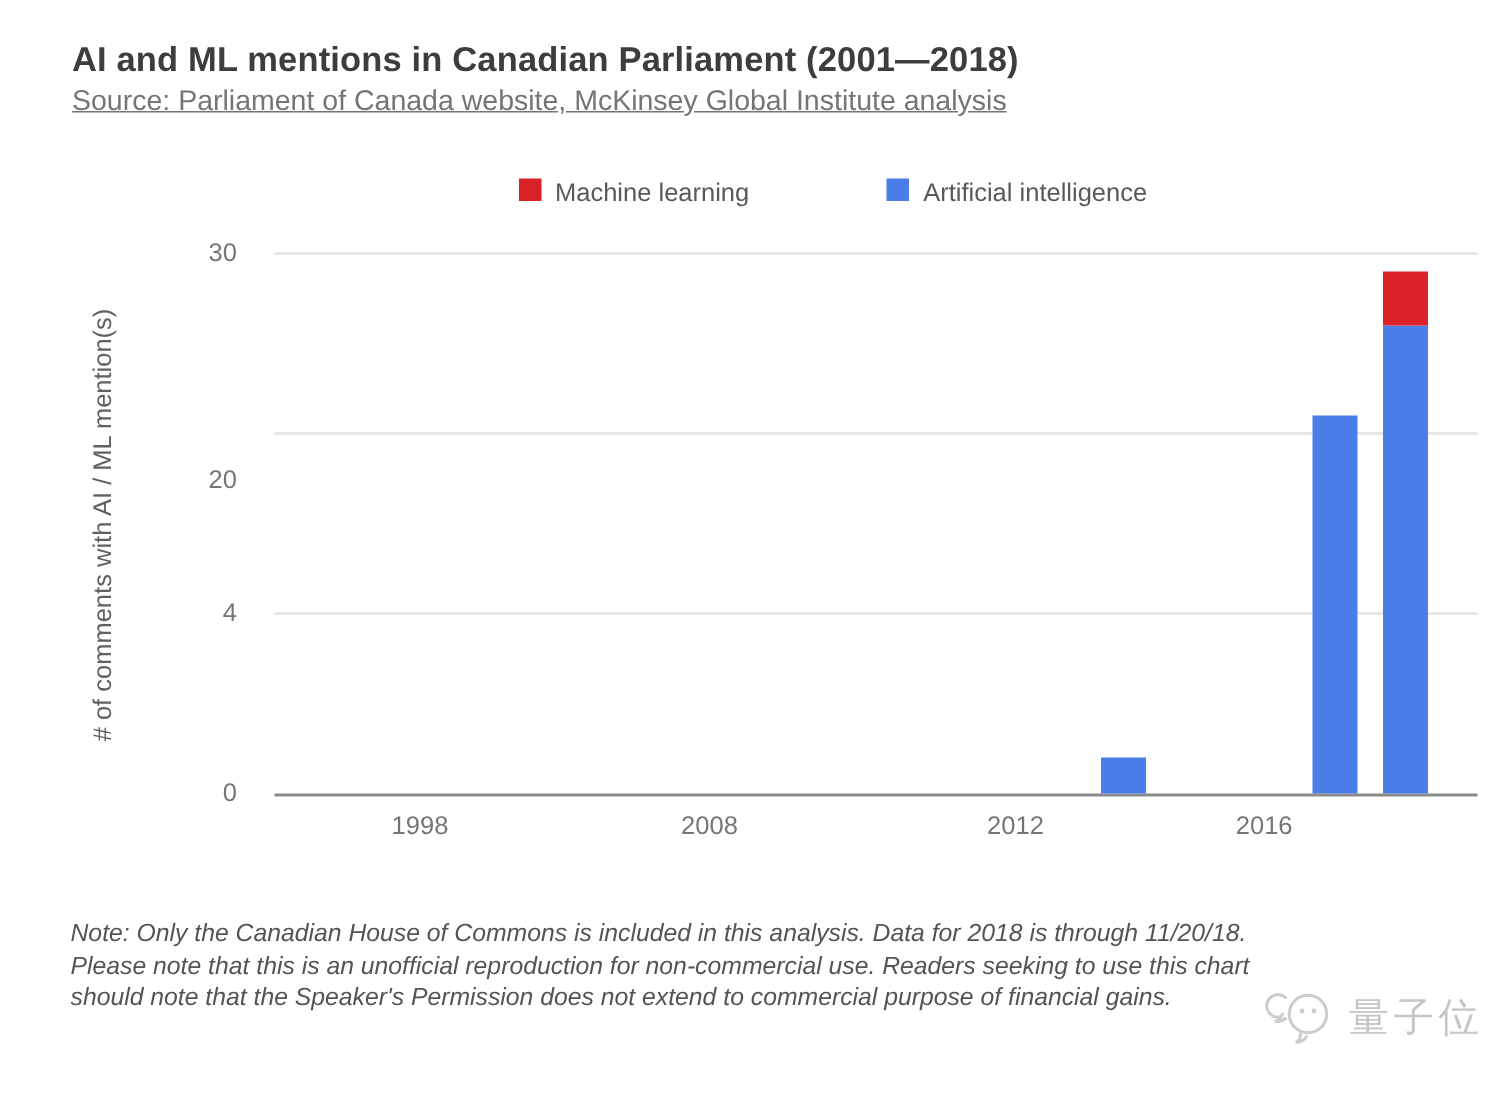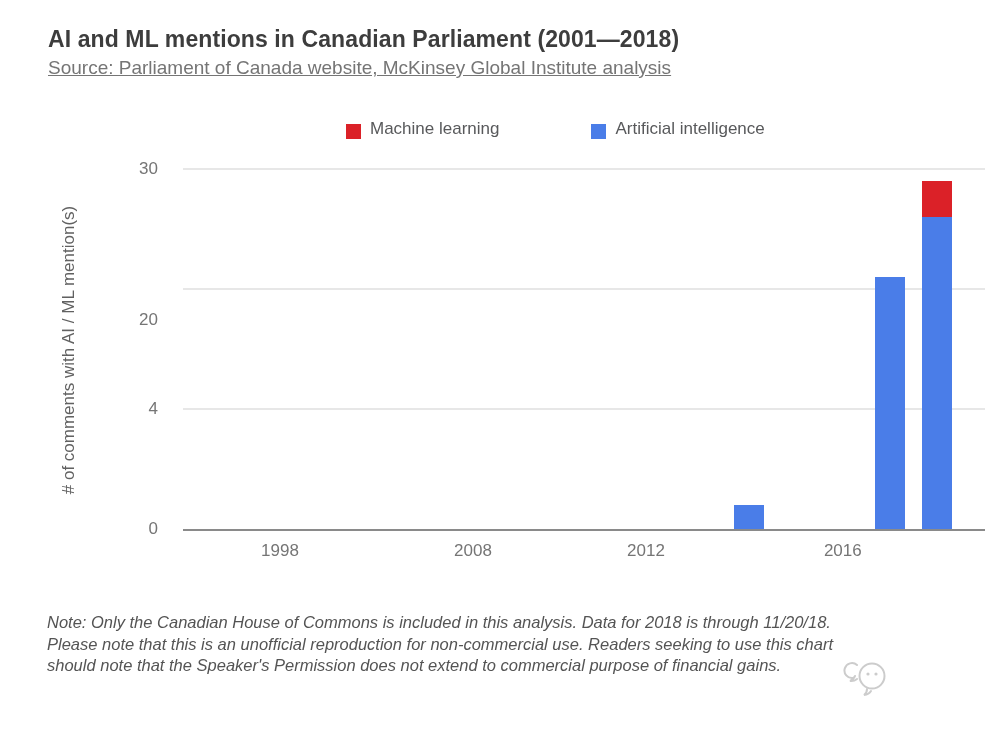--- a/index.html
+++ b/index.html
@@ -13,21 +13,21 @@
     font-size:23px; font-weight:600; color:#3d3d3d; letter-spacing:0.1px;
   }
   .subtitle {
     position:absolute; left:48px; top:57px;
     font-size:19px; font-weight:400; color:#757575;text-decoration:underline;
   }
   .legend {
     position:absolute; left:306px; top:119px;
     display:flex; align-items:center; gap:52px;
   }
-  .legend-item { display:flex; align-items:flex-end;padding-left:40px; }
+  .legend-item { display:flex; align-items:flex-start;padding-left:40px; }
   .swatch { width:15px; height:15px; margin-right:9px; flex:none; }
   .legend-label { font-size:17px; color:#58595b; }
 
   #plot {
     position:absolute; left:183px; top:160px; width:802px; height:369px;
     border-bottom:2px solid #8a8a8a;
   }
   .gridline {
     position:absolute; left:0; right:0; height:2px; background:#e7e7e7;
   }
@@ -89,21 +89,21 @@
     <div class="bar-seg" style="left: 738.6px; width: 30px; bottom: 0px; height: 312px; background: rgb(74, 125, 232);"></div>
     <div class="bar-seg" style="left: 738.6px; width: 30px; bottom: 312px; height: 36px; background: rgb(219, 33, 40);"></div>
   </div>
 <div id="axis-labels">
     <div class="ytick" style="top: 519px;">0</div>
     <div class="ytick" style="top: 399px;">4</div>
     <div class="ytick" style="top: 279px; margin-top: 31px;">20</div>
     <div class="ytick" style="top: 159px;">30</div>
     <div class="xtick" style="left: 235px;">1998</div>
     <div class="xtick" style="left: 428px;">2008</div>
-    <div class="xtick" style="left: 601px;">2012</div>
+    <div class="xtick" style="left: 632px;">2012</div>
     <div class="xtick" style="left: 797.8px;">2016</div>
   </div>
 
 <div class="note">
   <div>Note: Only the Canadian House of Commons is included in this analysis. Data for 2018 is through 11/20/18.</div>
   <div>Please note that this is an unofficial reproduction for non-commercial use. Readers seeking to use this chart</div>
   <div>should note that the Speaker's Permission does not extend to commercial purpose of financial gains.</div>
 </div>
 
 <div class="watermark">
@@ -112,13 +112,14 @@
       <path d="M14 10 a7.5 7.5 0 1 0 -4 13"></path>
       <path d="M12 21 q-2 4 -5 5 q4 0.5 7 -2"></path>
       <circle cx="29" cy="21" r="12.5"></circle>
       <path d="M24 34 q0 4 -3 6 q5 -0.5 7 -4"></path>
     </g>
     <g fill="#cccccc">
       <circle cx="25" cy="19" r="1.6"></circle>
       <circle cx="33" cy="19" r="1.6"></circle>
     </g>
   </svg>
+  <span class="watermark-text">量子位</span>
 </div>
 
 </body></html>

